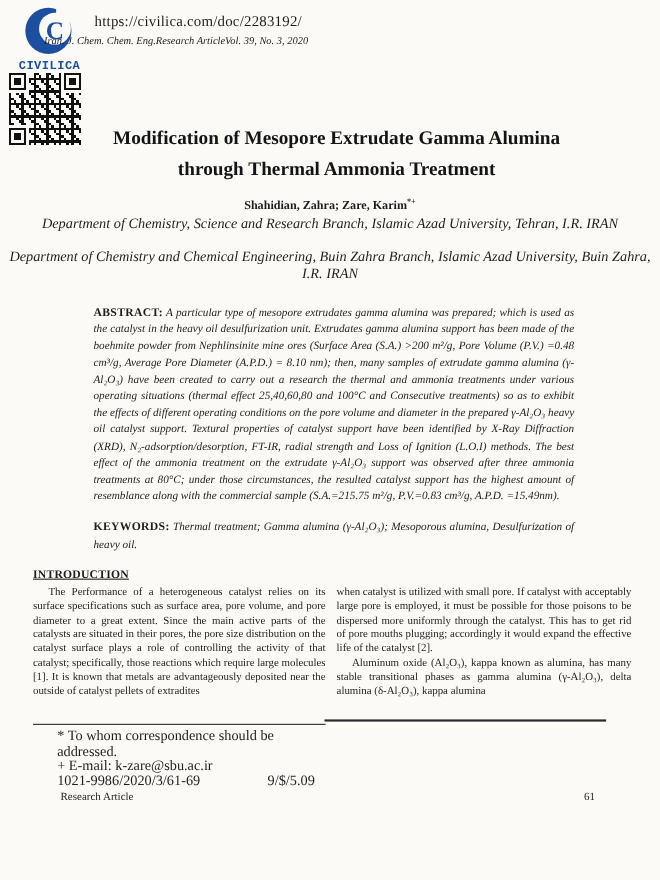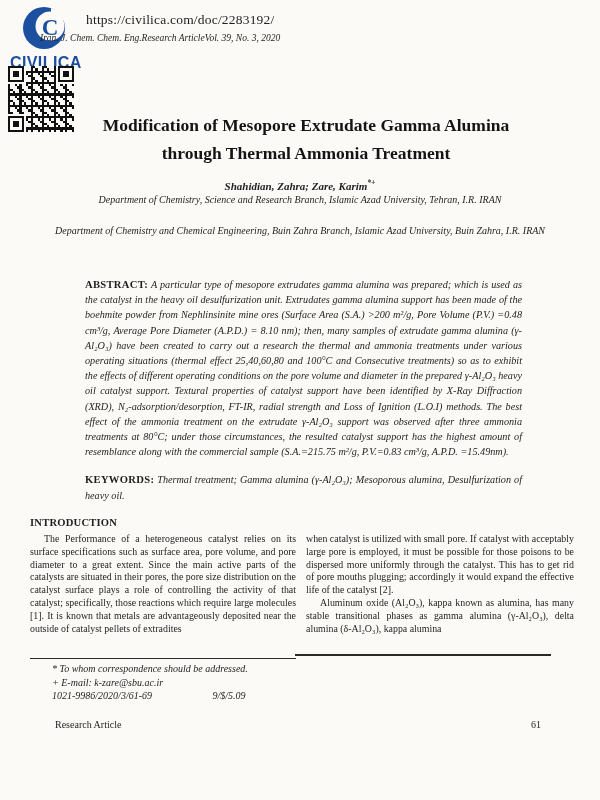--- a/index.html
+++ b/index.html
@@ -8,48 +8,48 @@
     position:relative;
     background:#fbfaf7;
     font-family:"Liberation Serif", serif;
     color:#1e1e1e;
     overflow:hidden;
   }
   .abs { position:absolute; }
 
   
   .logo-wrap { left:10px; top:6px; width:70px; text-align:center; }
-  .brand { font-family:Liberation Sans, sans-serif; font-weight:bold; font-size:16px; color:#1c4f9f; letter-spacing:.4px; margin-top:-2px;text-align:right; }
+  .brand { font-family:Liberation Mono, monospace; font-weight:bold; font-size:11px; color:#1c4f9f; letter-spacing:.4px; margin-top:-2px; }
   .doc-url { left:86px; top:12px; font-size:13.5px; letter-spacing:.2px; }
   .journal-line { left:40px; top:33px; width:512px; display:flex; justify-content:flex-start; font-style:italic; font-size:9.5px; }
   .qr-wrap { left:8px; top:66px; width:66px; height:66px; }
 
   
   .paper-title { left:0; top:111px; width:600px; text-align:center; font-weight:bold; font-size:17.5px; line-height:28px; color:#141414;padding-left:12px; }
   .author-block { left:0; width:600px; text-align:center; }
-  .author-name { font-weight:bold; font-style:italic; font-size:11px; }
+  .author-name { font-weight:bold; font-size:11px; }
   .author-name sup { font-size:7.5px; }
-  .author-aff { font-style:italic; font-size:10px; margin-top:2px; }
+  .author-aff { font-style:italic; font-size:13px; margin-top:2px; }
   .a1 { top:178px; } .a2 { top:223px; }
 
   
   .abstract-block { left:85px; top:277px; width:437px; font-size:10.2px; line-height:15.2px; text-align:justify; font-style:italic; }
   .block-label { font-style:normal; font-weight:bold; font-size:10.6px; letter-spacing:.3px; }
   .keywords-block { left:85px; top:472px; width:437px; font-size:10.2px; line-height:15.5px; text-align:justify; font-style:italic; }
 
   
-  .intro-heading { left:30px; top:517px; font-weight:bold; font-size:10.6px; letter-spacing:.2px; }
+  .intro-heading { left:30px; top:517px; font-weight:bold; font-size:10.6px; letter-spacing:.2px;text-decoration:underline; }
   .col { top:533px; font-size:9.9px; line-height:12.8px; text-align:justify; }
   .col p.indent { text-indent:14px; }
   .col-left { left:30px; width:266px; }
   .col-right { left:306px; width:268px; }
 
   
   .rule-right { left:295px; top:654px; width:256px; height:2px; background:#2a2a2a; }
-  .footnote { left:30px; top:658px; width:266px; border-top:1.5px solid #2a2a2a; padding:3px 0 0 22px; font-style:italic; font-size:10px; line-height:13.5px; }
+  .footnote { left:30px; top:658px; width:266px; border-top:1.5px solid #2a2a2a; padding:3px 0 0 22px; font-size:13px; line-height:13.5px; }
   .footnote .code-row span + span { margin-left:58px; }
 
   
   .footer-left { left:55px; top:719px; font-size:10px; }
   .footer-page { left:531px; top:719px; font-size:10px; }
 </style>
 </head>
 <body>
 
 <div class="abs logo-wrap">

